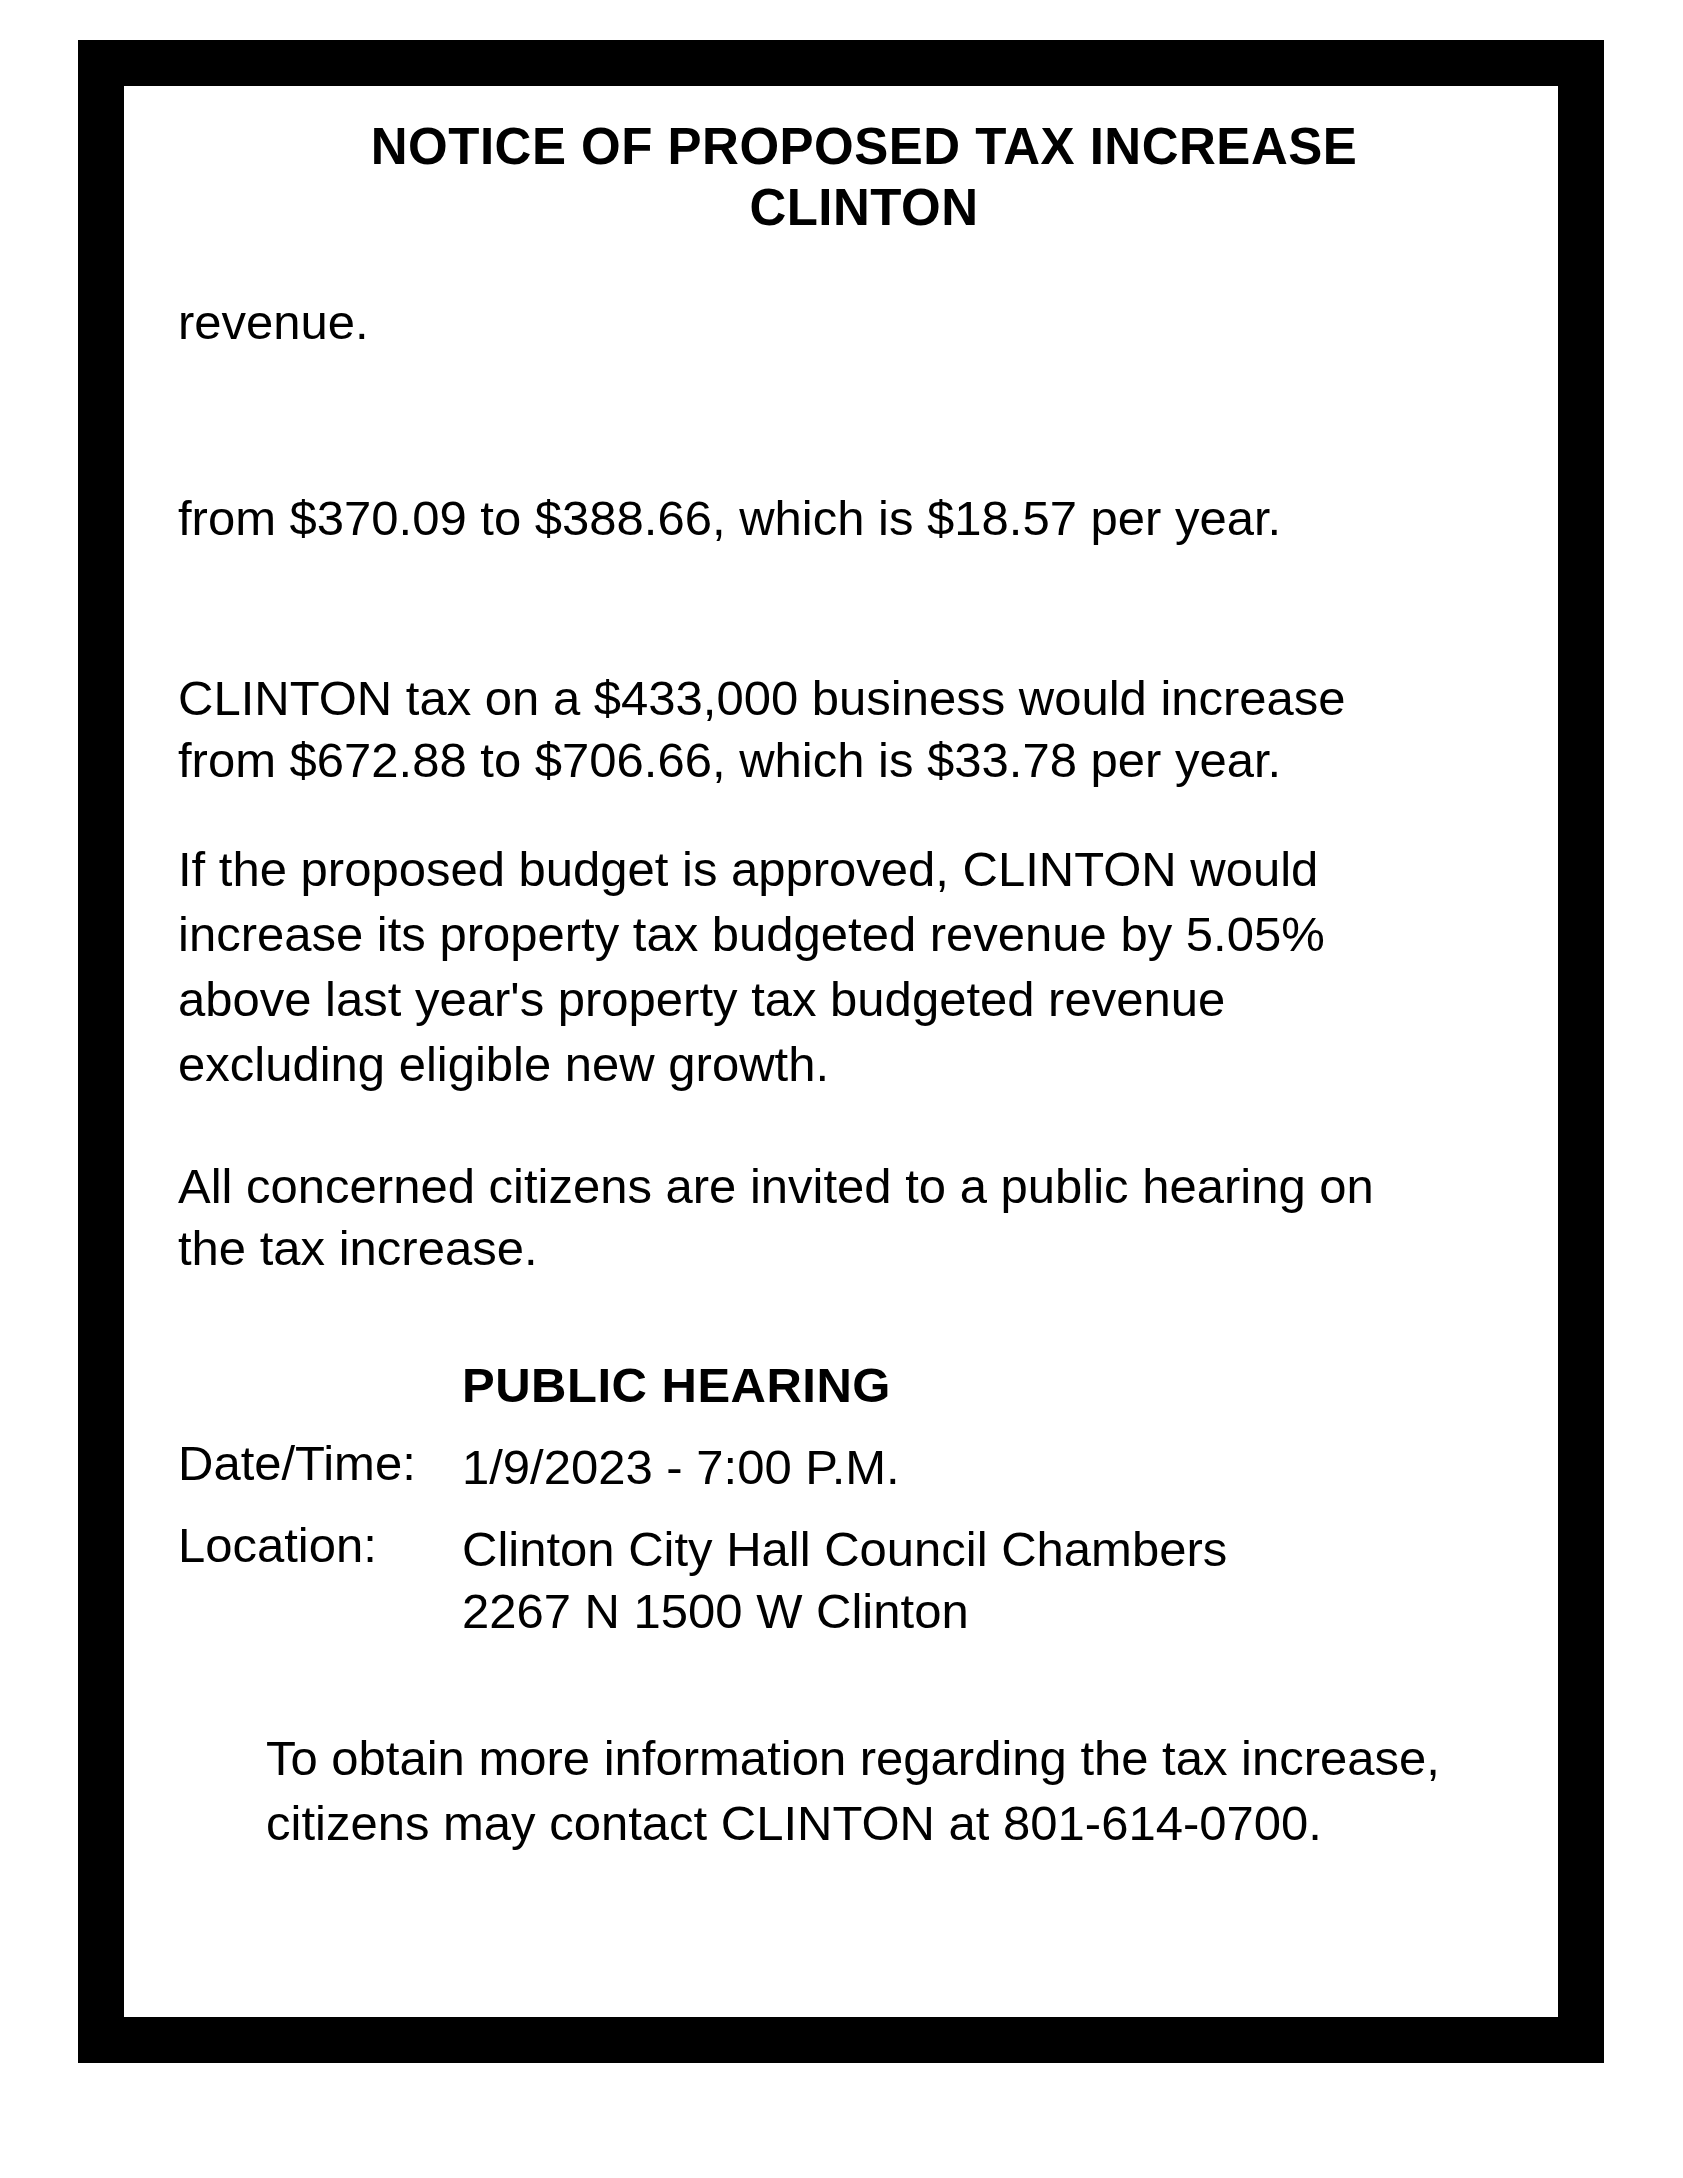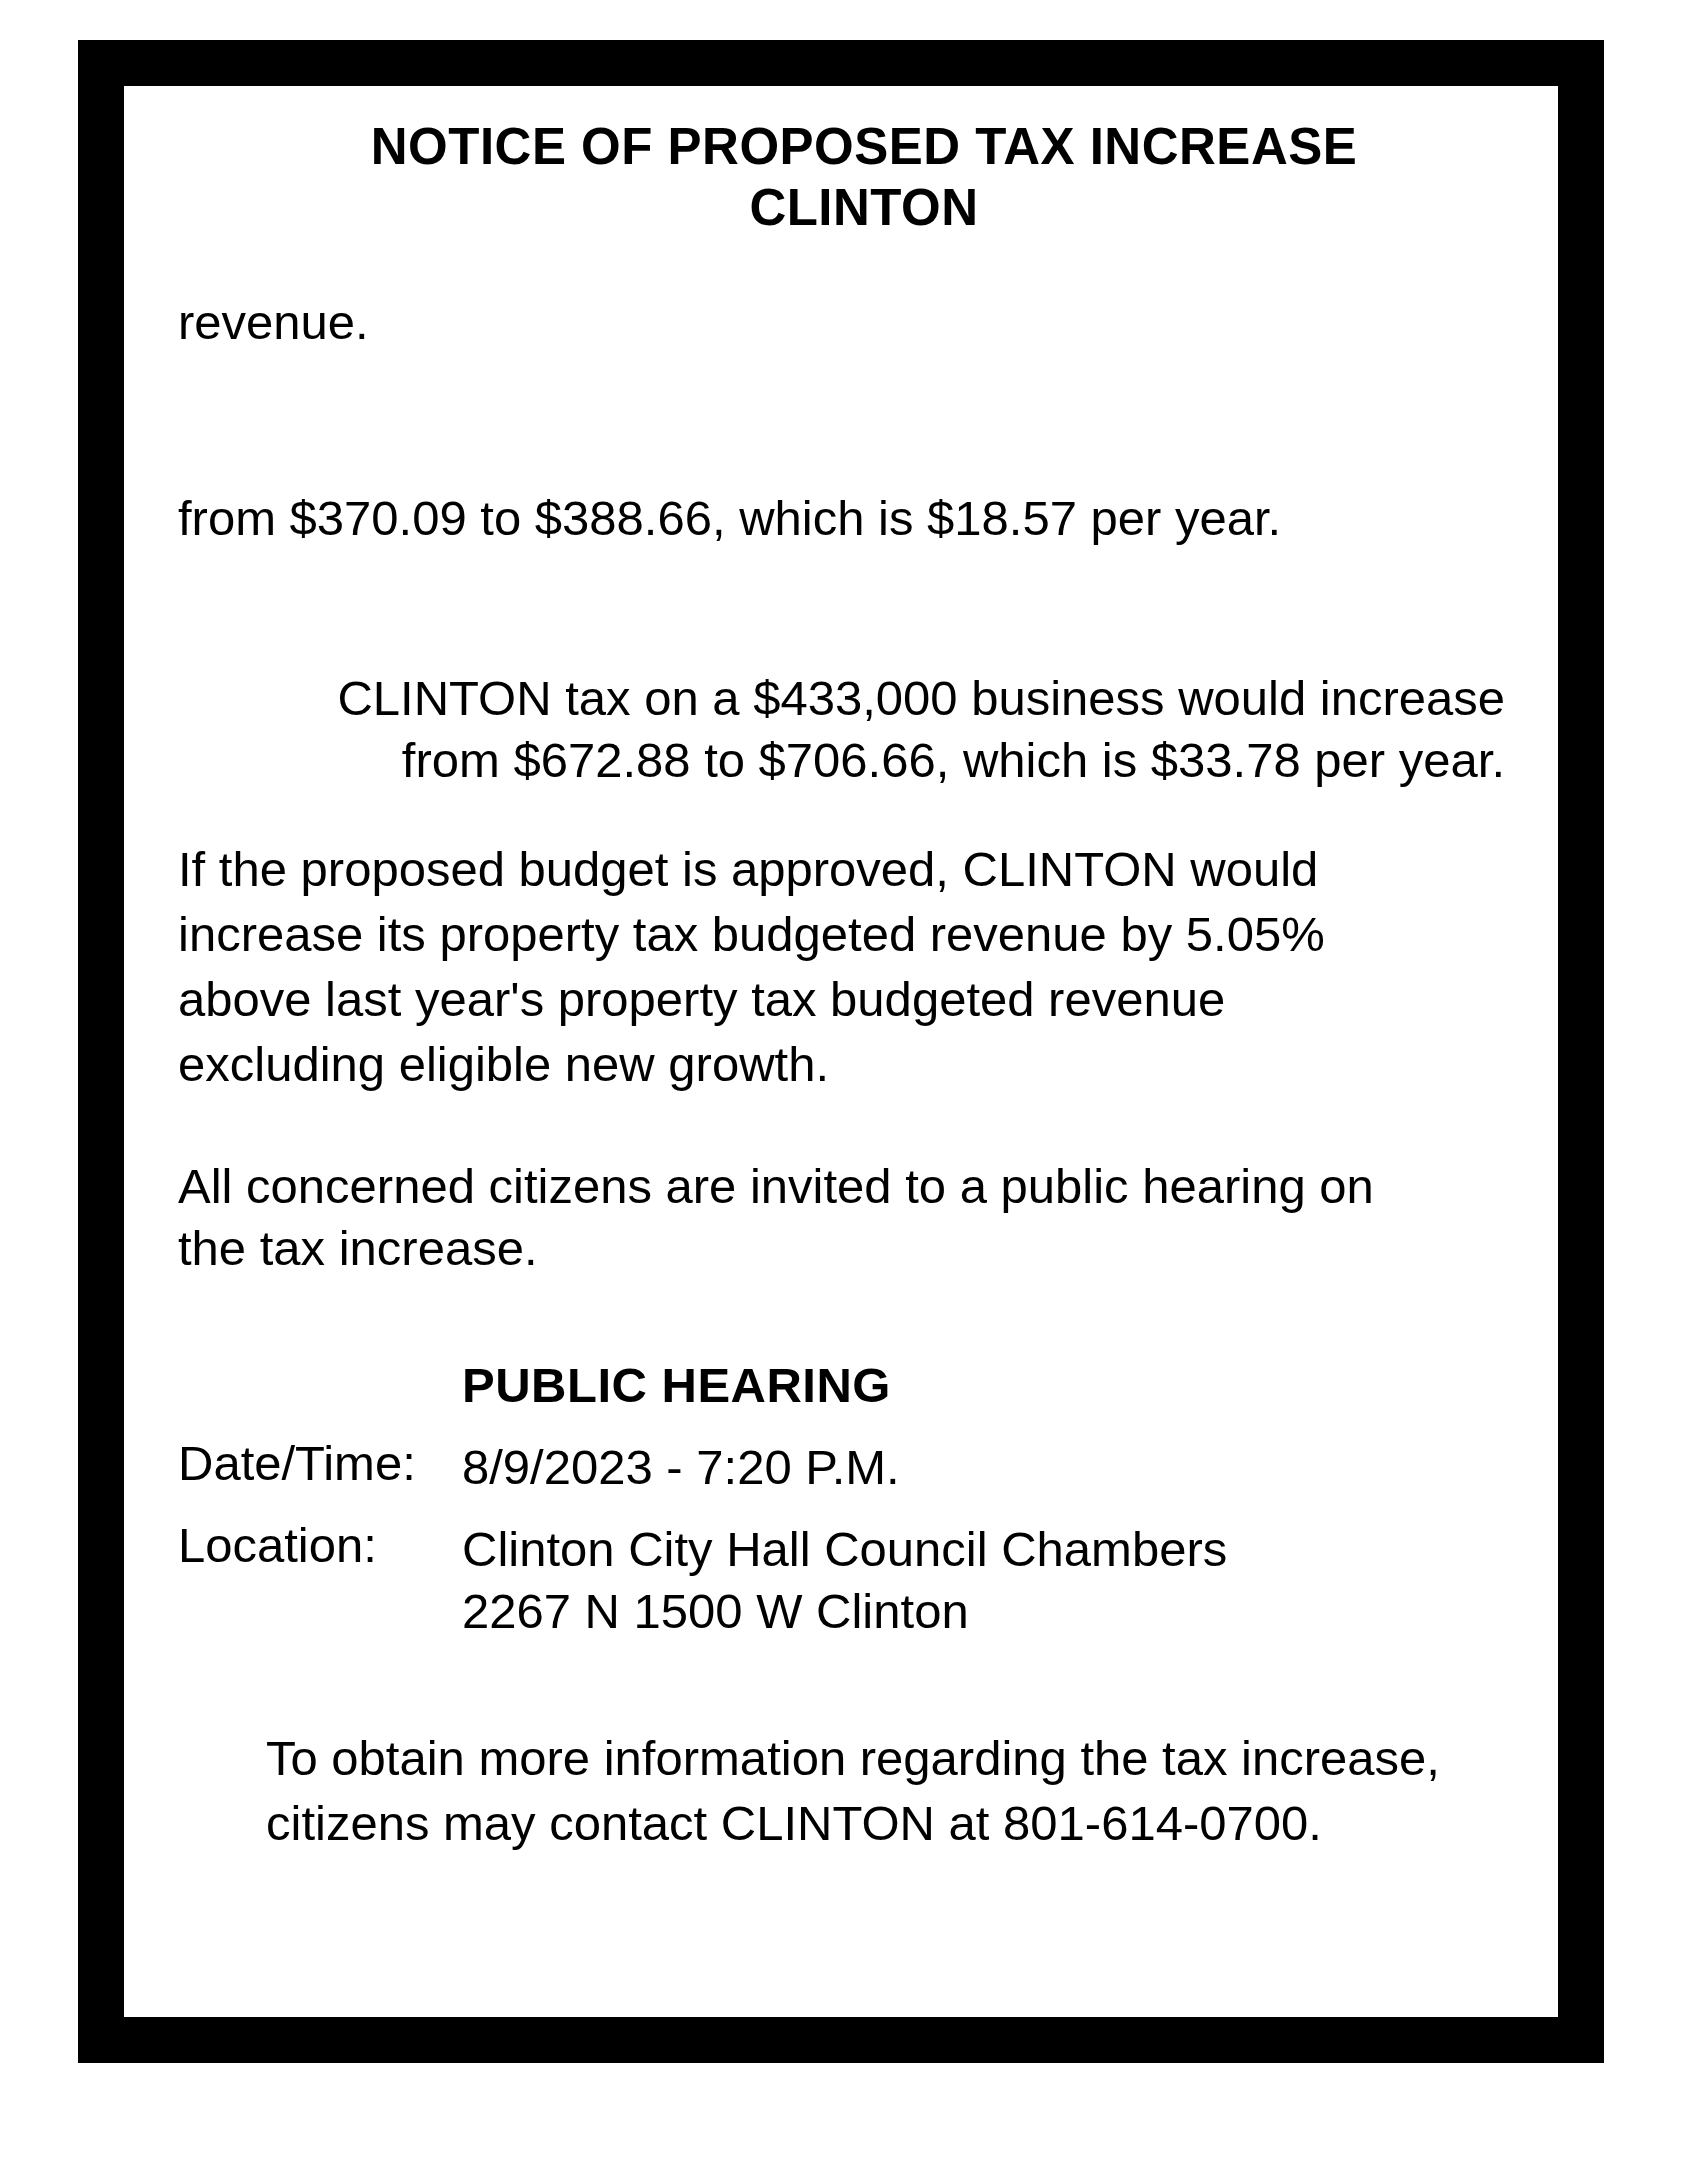--- a/index.html
+++ b/index.html
@@ -47,21 +47,21 @@
   .para {
     position: absolute;
     left: 54px;
     width: 1327px;
     font-size: 49px;
     line-height: 62px;
   }
   .para div { white-space: nowrap; }
   .p1 { top: 205px; }
   .p2 { top: 401px; }
-  .p3 { top: 581px; text-align: right; }
+  .p3 { top: 581px; }
   .p4 { top: 751px; line-height: 65px; }
   .p5 { top: 1069px; }
   .hearing-heading {
     position: absolute;
     left: 338px;
     top: 1268px;
     font-size: 49px;
     line-height: 62px;
     font-weight: bold;
     letter-spacing: 0.5px;
@@ -132,21 +132,21 @@
 
       <div class="para p5">
         <div>All concerned citizens are invited to a public hearing on</div>
         <div>the tax increase.</div>
       </div>
 
       <div class="hearing-heading">PUBLIC HEARING</div>
 
       <div class="hearing-row row-datetime">
         <span class="hearing-label">Date/Time:</span>
-        <span class="hearing-value">8/9/2023 - 7:20 P.M.</span>
+        <span class="hearing-value">1/9/2023 - 7:00 P.M.</span>
       </div>
 
       <div class="hearing-row row-location">
         <span class="hearing-label">Location:</span>
         <span class="hearing-value">
           <div>Clinton City Hall Council Chambers</div>
           <div>2267 N 1500 W Clinton</div>
         </span>
       </div>
 

